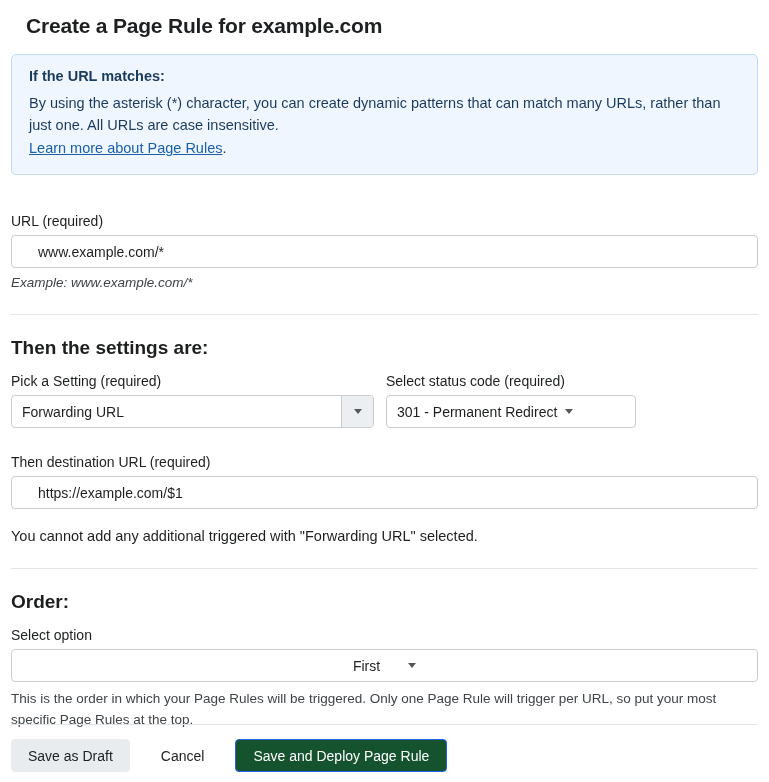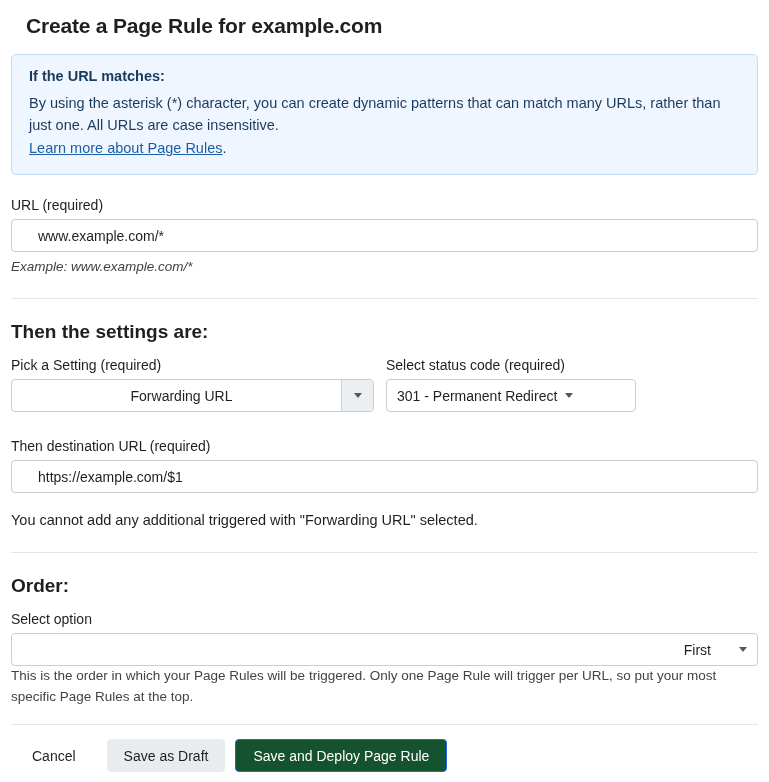--- a/index.html
+++ b/index.html
@@ -24,21 +24,21 @@
     font-weight: bold;
     color: #1d1f20;
     margin: 4px 0 16px 15px;
     letter-spacing: -0.2px;
   }
   .info-box {
     background: #eff6ff;
     border: 1px solid #bcdcf7;
     border-radius: 5px;
     padding: 13px 17px 15px 17px;
-    margin-bottom: 22px;
+    margin-bottom: 38px;
   }
   .info-title {
     font-size: 14.5px;
     font-weight: bold;
     color: #1a3a5c;
     margin-bottom: 8px;
   }
   .info-text {
     font-size: 14.5px;
     color: #1a3a5c;
@@ -95,21 +95,21 @@
     align-items: center;
     font-size: 14px;
     color: #1d1f20;
     cursor: pointer;
     padding: 0 10px;
   }
   .select-setting {
     width: 363px;
     padding-right: 0;
   }
-  .select-setting .sel-text { flex: 1; text-align: center; }
+  .select-setting .sel-text { flex: 1; }
   .sel-btn {
     width: 32px;
     height: 31px;
     margin: 0;
     background: #eceff1;
     border-left: 1px solid #c9cdd1;
     border-radius: 0 3px 3px 0;
     display: flex;
     align-items: center;
     justify-content: center;
@@ -121,32 +121,33 @@
     border-right: 4.5px solid transparent;
     border-top: 5px solid #54585c;
   }
   .select-status {
     width: auto;
     min-width: 200px;
     gap: 8px;
   }
   .select-order {
     width: 100%;
-    justify-content: flex-end;
+    justify-content: center;
     gap: 28px;
   }
   .note {
     font-size: 14.5px;
     color: #1d1f20;
     margin: 19px 0 0 0;
   }
   .order-note {
     font-size: 13.5px;
     color: #3f4447;
     line-height: 1.5;
+    margin-top: 7px;
   }
   .footer {
     position: absolute;
     left: 11px;
     right: 11px;
     bottom: 10px;
     padding-top: 14px;
     border-top: 1px solid #e3e5e7;
     display: flex;
     gap: 10px;
@@ -234,18 +235,18 @@
   <div class="section-head mt-sec">Order:</div>
 
   <div class="field-label">Select option</div>
   <div class="select-box select-order">
     <span class="sel-text">First</span>
     <span class="caret-down"></span>
   </div>
   <div class="order-note">This is the order in which your Page Rules will be triggered. Only one Page Rule will trigger per URL, so put your most specific Page Rules at the top.</div>
 
   <div class="footer">
+    <div class="btn btn-draft">Save as Draft</div>
     <div class="btn btn-cancel">Cancel</div>
-    <div class="btn btn-draft">Save as Draft</div>
     <div class="btn btn-primary">Save and Deploy Page Rule</div>
   </div>
 
 </div>
 
 </body></html>

